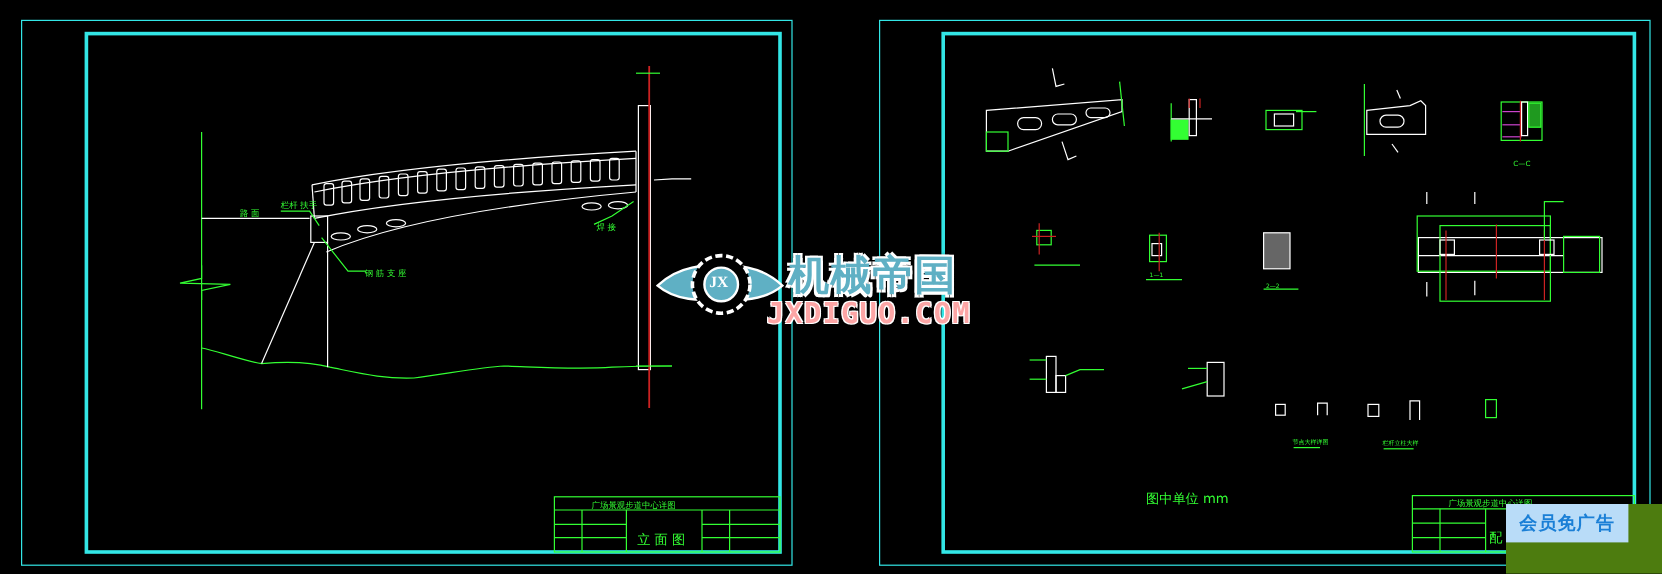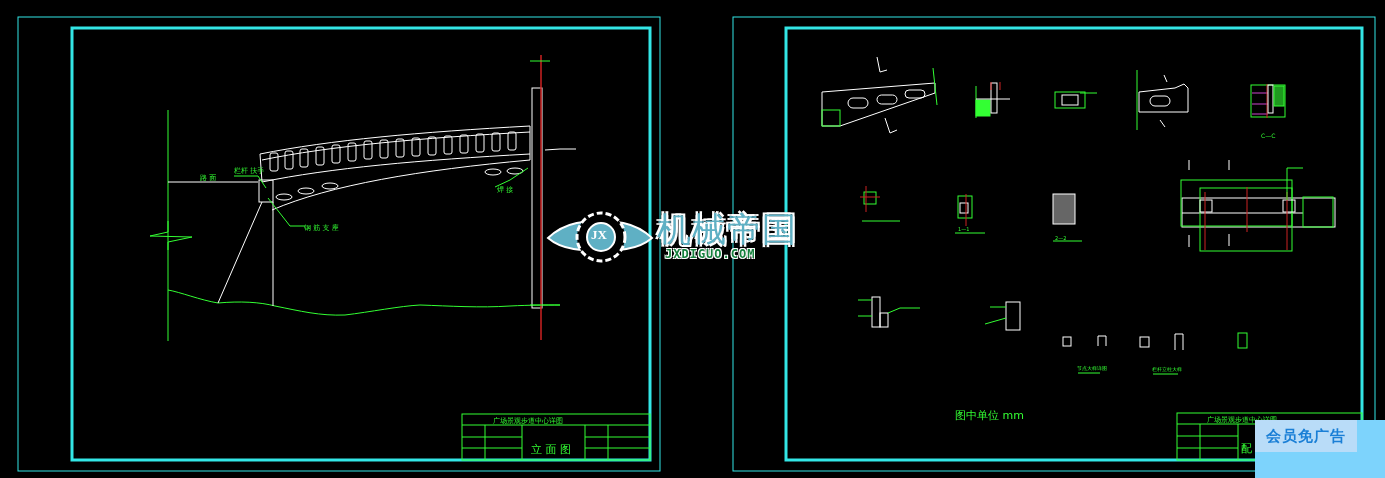--- a/index.html
+++ b/index.html
@@ -1,24 +1,24 @@
 <!DOCTYPE html>
 <html><head>
 <meta charset="utf-8">
 <style>
   html, body { margin:0; padding:0; background:#000; }
   body { width:1385px; height:478px; position:relative; overflow:hidden; font-family:"DejaVu Sans", sans-serif; }
   .canvas { position:absolute; left:0; top:0; width:1385px; height:478px; }
   .cad-text { fill:#33ff33; font-family:"DejaVu Sans", sans-serif; }
   .watermark { position:absolute; left:545px; top:203px; width:300px; height:72px; }
-  .wm-cn { position:absolute; left:112px; top:4px; font-size:34px; font-weight:normal; color:#5fb0c4; letter-spacing:1px;
+  .wm-cn { position:absolute; left:112px; top:4px; font-size:34px; font-weight:bold; color:#5fb0c4; letter-spacing:1px;
            text-shadow: -2px -2px 0 #fff, 2px -2px 0 #fff, -2px 2px 0 #fff, 2px 2px 0 #fff, 0 0 4px #000; font-family:"DejaVu Sans", sans-serif; }
-  .wm-url { position:absolute; left:120px; top:44px; font-size:12px; font-weight:bold; color:#15803d; letter-spacing:1px;
+  .wm-url { position:absolute; left:94px; top:44px; font-size:24px; font-weight:bold; color:#fca5a5; letter-spacing:1px;
             text-shadow: -1px -1px 0 #fff, 1px -1px 0 #fff, -1px 1px 0 #fff, 1px 1px 0 #fff; font-family:"DejaVu Sans Mono", monospace; }
-  .ad-panel { position:absolute; left:1255px; top:420px; width:130px; height:58px; background:#7dd3fc; }
+  .ad-panel { position:absolute; left:1255px; top:420px; width:130px; height:58px; background:#4d7c0f; }
   .ad-btn { position:absolute; left:0; top:0; width:102px; height:32px; background:#b9dcf8; color:#1a7fd6;
             font-size:15px; font-weight:bold; line-height:32px; text-align:center; letter-spacing:1px; cursor:pointer; font-family:"DejaVu Sans", sans-serif; }
 </style>
 </head>
 <body>
 
 <svg class="canvas" viewBox="0 0 1385 478" xmlns="http://www.w3.org/2000/svg">
 
   <g>
     <rect x="18" y="17" width="642" height="454" fill="none" stroke="#33e6e6" stroke-width="1"></rect>

